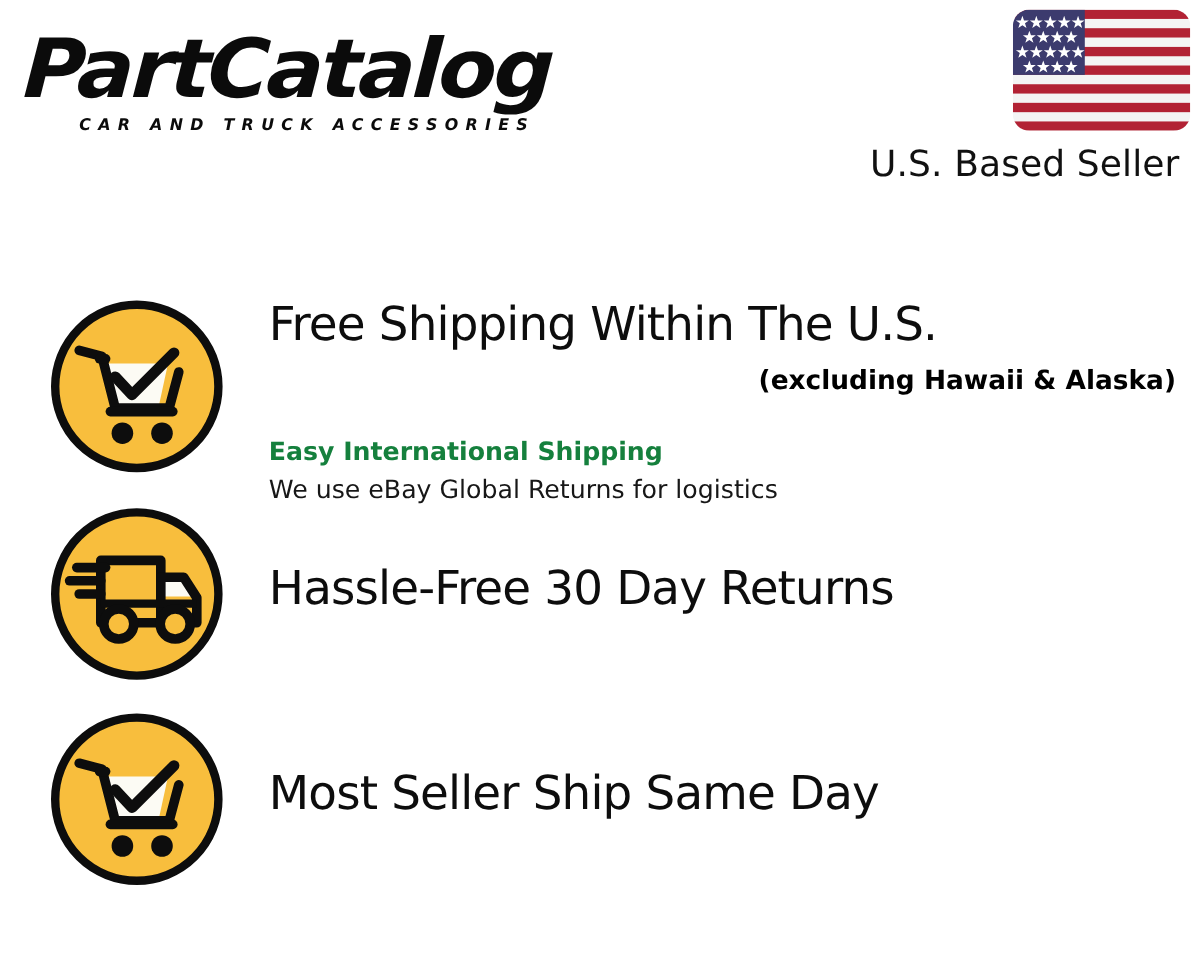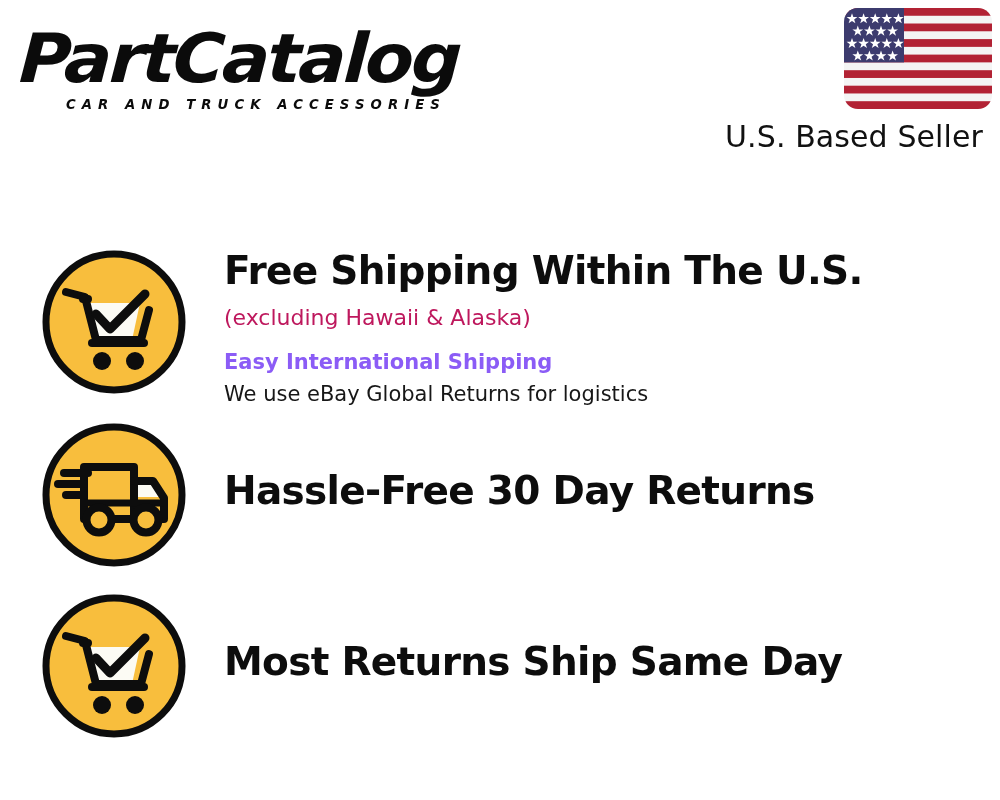--- a/index.html
+++ b/index.html
@@ -127,42 +127,43 @@
     padding-left: 36px;
     padding-top: 0;
   }
   .feature-row.row-1 .feature-text { padding-top: 0px; }
   .feature-row.row-2 .feature-text { padding-top: 47px; }
   .feature-row.row-3 .feature-text { padding-top: 47px; }
 
   .feature-title {
     font-family: "DejaVu Sans", "Liberation Sans", sans-serif;
     font-size: 39px;
-    font-weight: 700;
+    font-weight: 400;
     line-height: 46px;
     letter-spacing: -0.7px;
     color: #0d0d0d;
     white-space: nowrap;
   }
   .feature-sub {
     font-family: "DejaVu Sans", "Liberation Sans", sans-serif;
     font-size: 22px;
-    font-weight: 400;
+    font-weight: 700;
     line-height: 32px;
-    color: #be185d;
+    color: #000000;
     margin-top: 8px;
     white-space: nowrap;
+    text-align: right;
   }
   .feature-sub-strong {
     font-family: "DejaVu Sans", "Liberation Sans", sans-serif;
     font-size: 21px;
     font-weight: 700;
     line-height: 30px;
-    color: #8b5cf6;
-    margin-top: 13px;
+    color: #15803d;
+    margin-top: 27px;
     white-space: nowrap;
   }
   .feature-sub-plain {
     font-family: "DejaVu Sans", "Liberation Sans", sans-serif;
     font-size: 21px;
     font-weight: 400;
     line-height: 30px;
     color: #171717;
     margin-top: 2px;
     white-space: nowrap;
@@ -273,17 +274,17 @@
         <polygon points="50,55 100,55 92,92 58,92" fill="#FCFBF4"></polygon>
         <path d="M26,44 L45,49 L56,92 L101,92 L109,62" fill="none" stroke="#0d0d0d" stroke-width="8" stroke-linecap="round" stroke-linejoin="round"></path>
         <path d="M48,51 L43,51" fill="none" stroke="#0d0d0d" stroke-width="8" stroke-linecap="round"></path>
         <path d="M52,95 L104,95" fill="none" stroke="#0d0d0d" stroke-width="8" stroke-linecap="round"></path>
         <path d="M56,66 L70,81 L105,46" fill="none" stroke="#0d0d0d" stroke-width="9" stroke-linecap="round" stroke-linejoin="round"></path>
         <circle cx="62" cy="113" r="9" fill="#0d0d0d"></circle>
         <circle cx="95" cy="113" r="9" fill="#0d0d0d"></circle>
       </svg>
     </div>
     <div class="feature-text">
-      <div class="feature-title">Most Returns Ship Same Day</div>
+      <div class="feature-title">Most Seller Ship Same Day</div>
     </div>
   </div>
 
 </div>
 
 </body></html>

